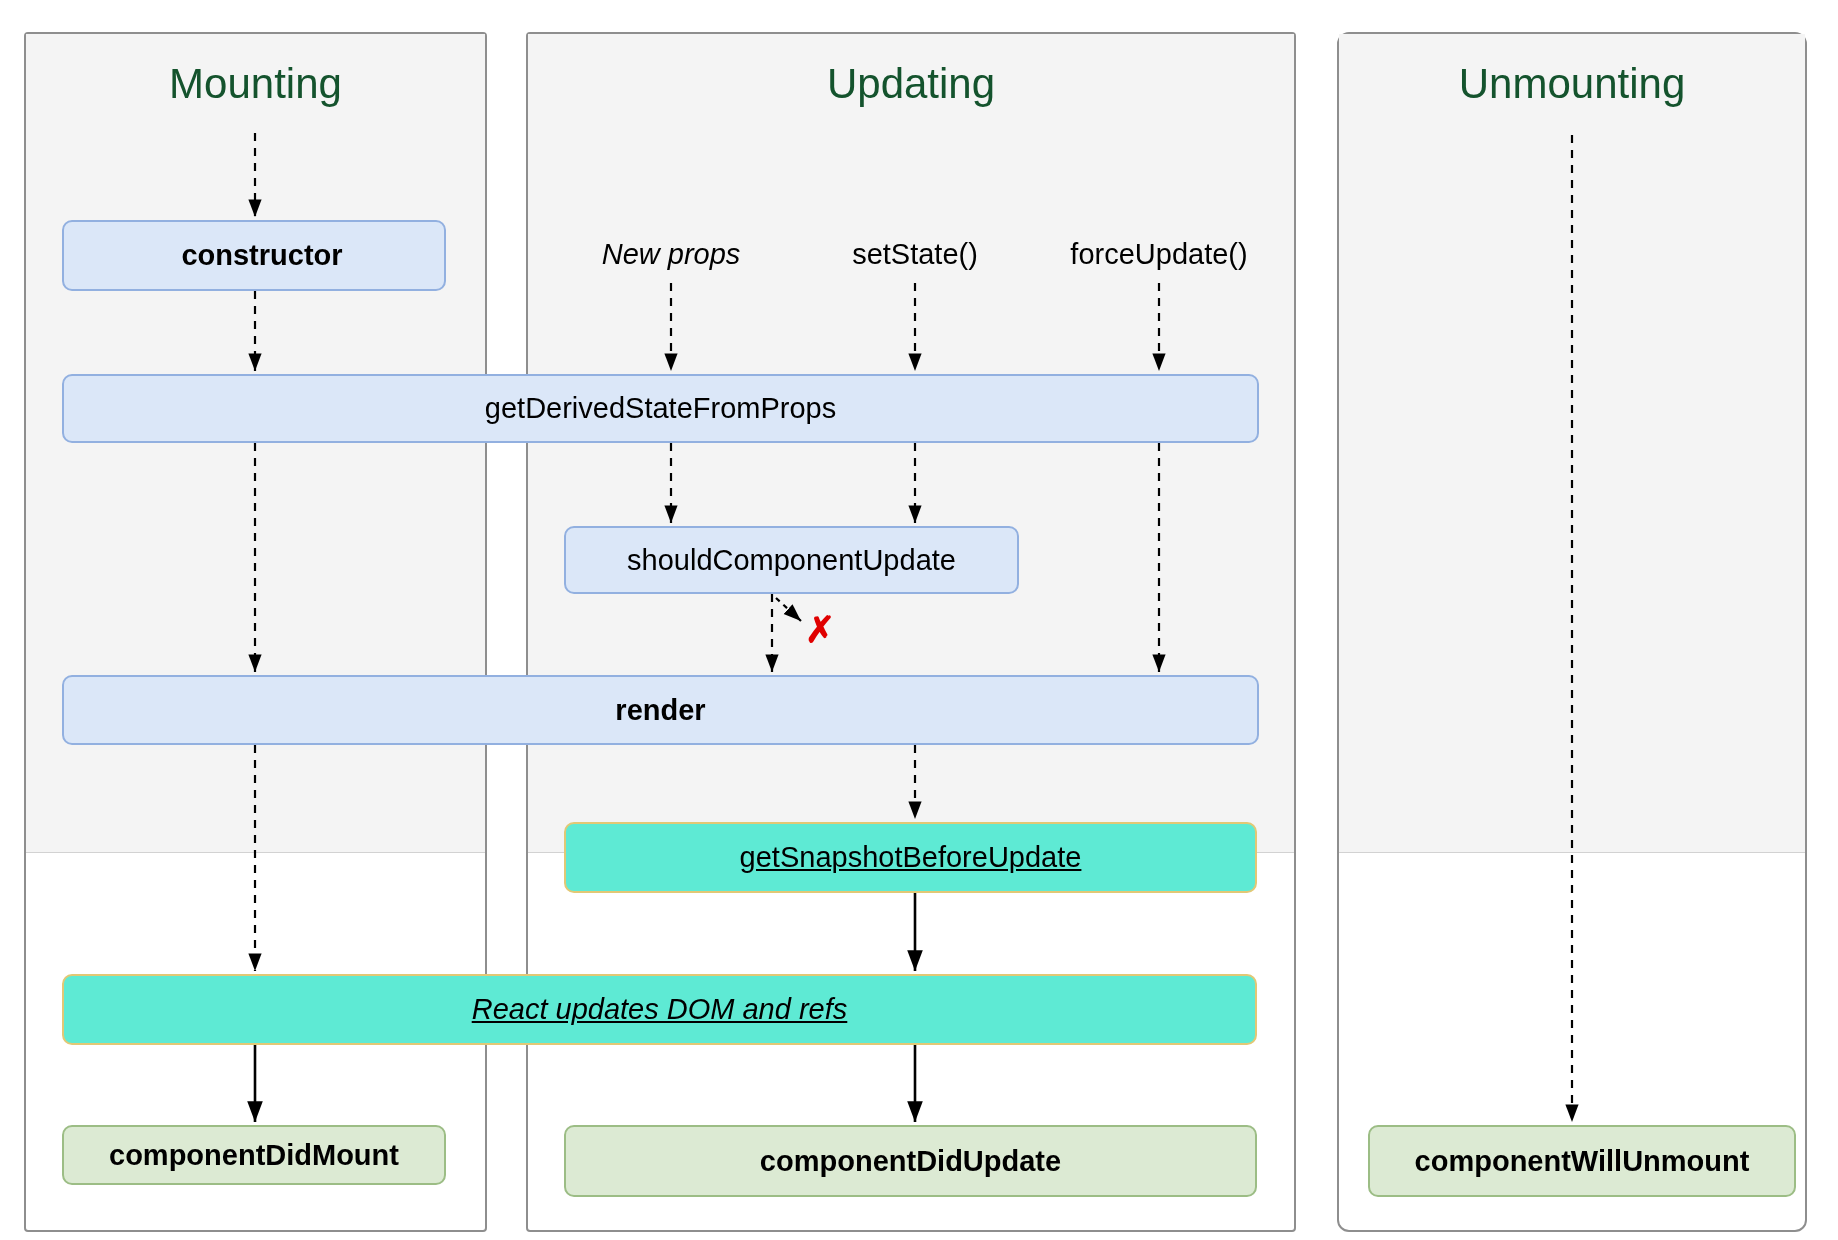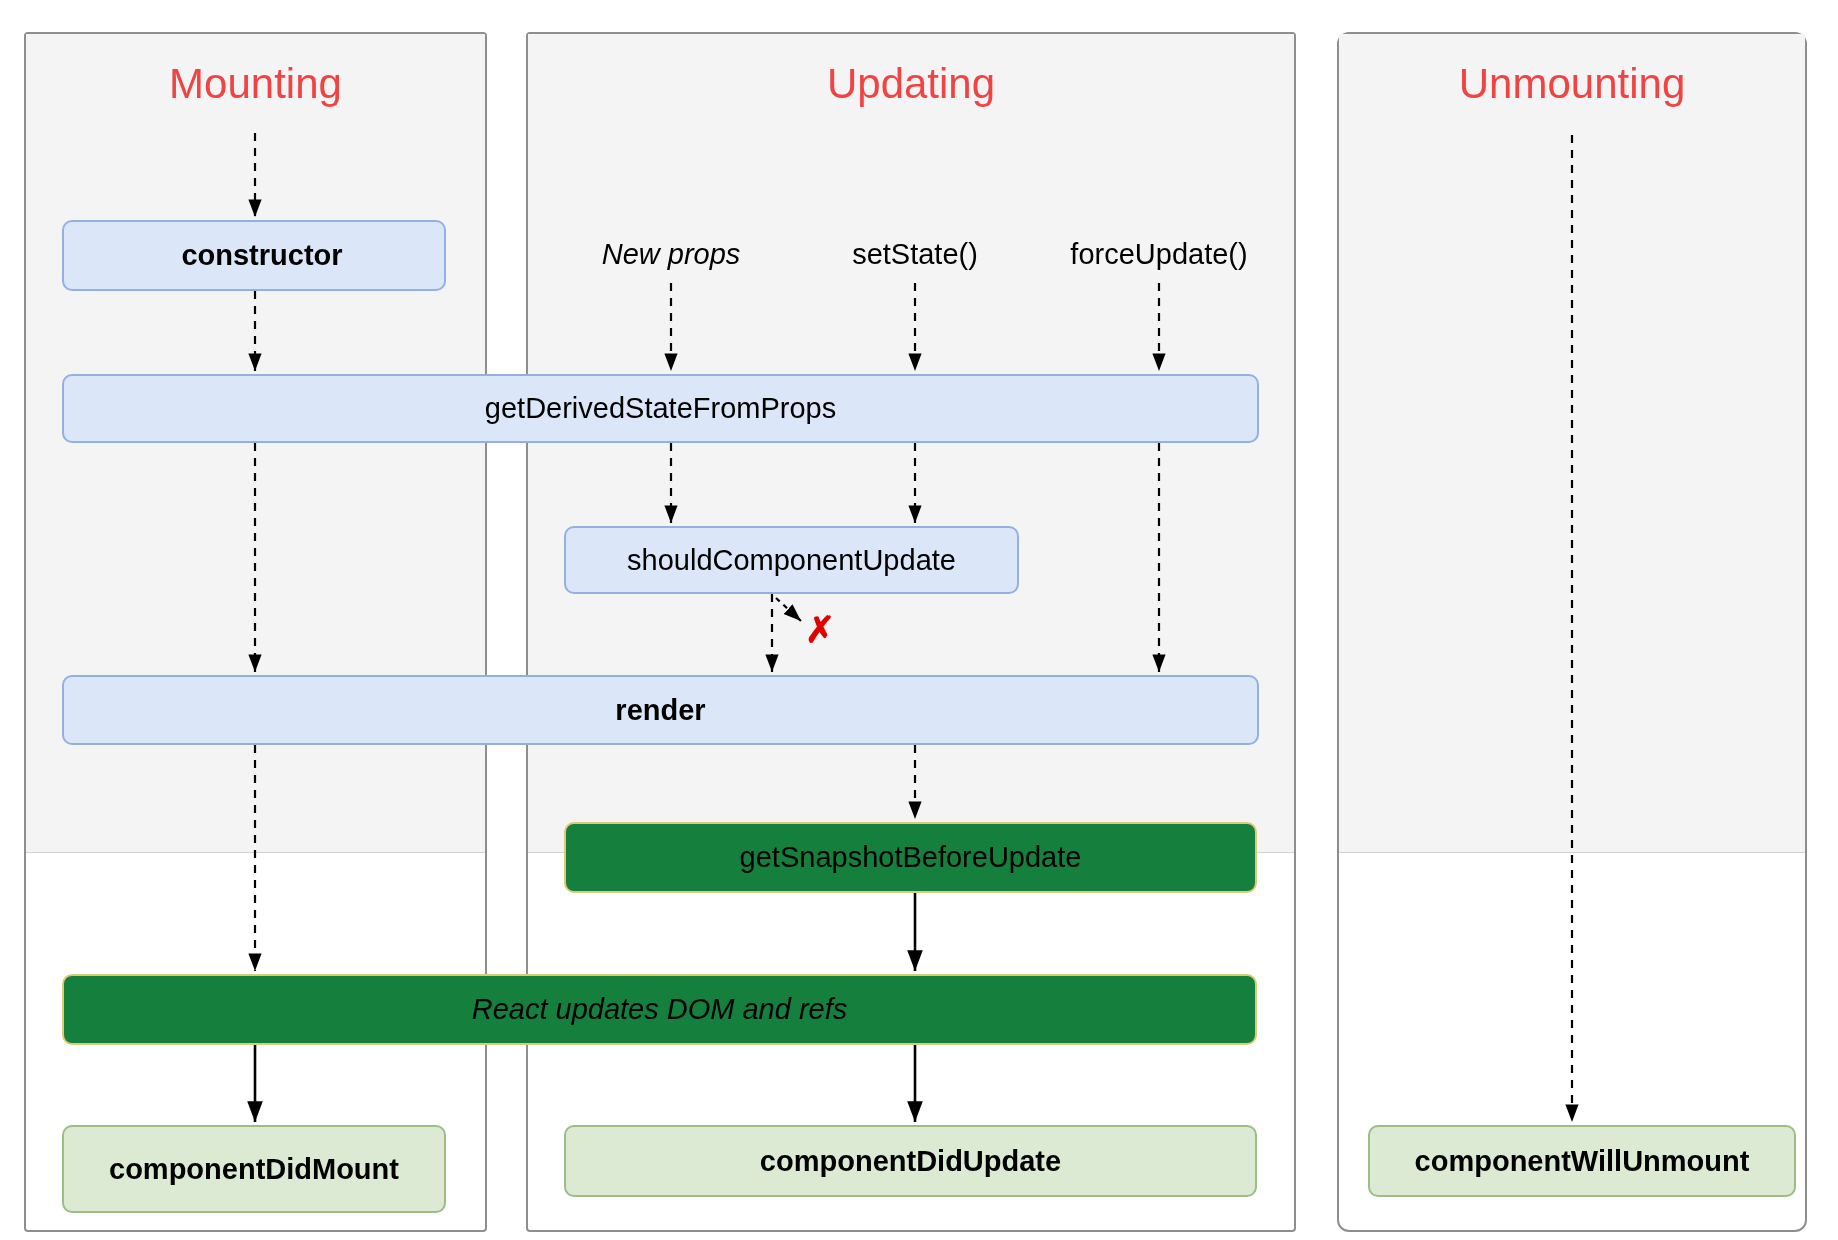--- a/index.html
+++ b/index.html
@@ -3,26 +3,26 @@
 <meta charset="utf-8">
 <style>
   * { margin:0; padding:0; box-sizing:border-box; }
   html,body { background:#ffffff; }
   body { font-family:"Liberation Sans", sans-serif; color:#000; }
 
   .canvas { position:relative; width:1838px; height:1240px; background:#ffffff; overflow:hidden; }
 
   .panel { position:absolute; border:2px solid #8e8e8e; border-radius:4px; background:#ffffff; }
   .phase-gray { position:absolute; top:0; left:0; right:0; height:819px; background:#f4f4f4; border-bottom:1px solid #d2d2d2; }
-  .panel-title { position:absolute; top:26px; left:0; width:100%; text-align:center; font-size:42px; font-weight:400; color:#ef4444; }
+  .panel-title { position:absolute; top:26px; left:0; width:100%; text-align:center; font-size:42px; font-weight:400; color:#14532d; }
 
   .box { position:absolute; display:flex; align-items:center; justify-content:center;
          font-size:29px; border-radius:10px; color:#000; white-space:nowrap; z-index:3; }
   .box.blue   { background:#dbe7f8; border:2px solid #92b0e0; }
-  .box.yellow { background:#15803d; border:2px solid #e2c875; }
+  .box.yellow { background:#5eead4; border:2px solid #e2c875;text-decoration:underline; }
   .box.green  { background:#dcead3; border:2px solid #9cbd85; }
   .bold   { font-weight:700; }
   .italic { font-style:italic; }
 
   .trigger { position:absolute; transform:translateX(-50%); font-size:29px; white-space:nowrap; z-index:3; }
   .xmark   { position:absolute; transform:translate(-50%,-50%); font-size:36px; font-weight:700; color:#e00000; z-index:4; line-height:1; }
 
   svg.arrows { position:absolute; left:0; top:0; width:1838px; height:1240px; pointer-events:none; z-index:2; }
   .dash  { stroke:#000; stroke-width:2.2; stroke-dasharray:8 7; fill:none; marker-end:url(#ah); }
   .dash2 { stroke:#000; stroke-width:2.2; stroke-dasharray:5 5; fill:none; marker-end:url(#ah); }
@@ -90,19 +90,19 @@
   <div class="box blue" style="left:62px; top:374px; width:1197px; height:69px;">getDerivedStateFromProps</div>
 
   <div class="box blue" style="left:564px; top:526px; width:455px; height:68px;">shouldComponentUpdate</div>
 
   <div class="box blue bold" style="left:62px; top:675px; width:1197px; height:70px;">render</div>
 
   <div class="box yellow" style="left:564px; top:822px; width:693px; height:71px;">getSnapshotBeforeUpdate</div>
 
   <div class="box yellow italic" style="left:62px; top:974px; width:1195px; height:71px;">React updates DOM and refs</div>
 
-  <div class="box green bold" style="left:62px; top:1125px; width:384px; height:88px;">componentDidMount</div>
+  <div class="box green bold" style="left:62px; top:1125px; width:384px; height:60px;">componentDidMount</div>
 
   <div class="box green bold" style="left:564px; top:1125px; width:693px; height:72px;">componentDidUpdate</div>
 
   <div class="box green bold" style="left:1368px; top:1125px; width:428px; height:72px;">componentWillUnmount</div>
 
 </div>
 
 </body></html>

